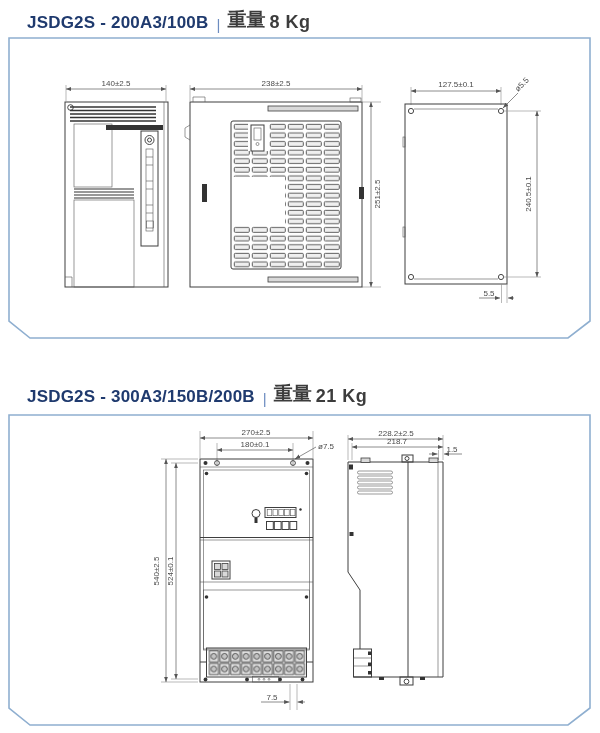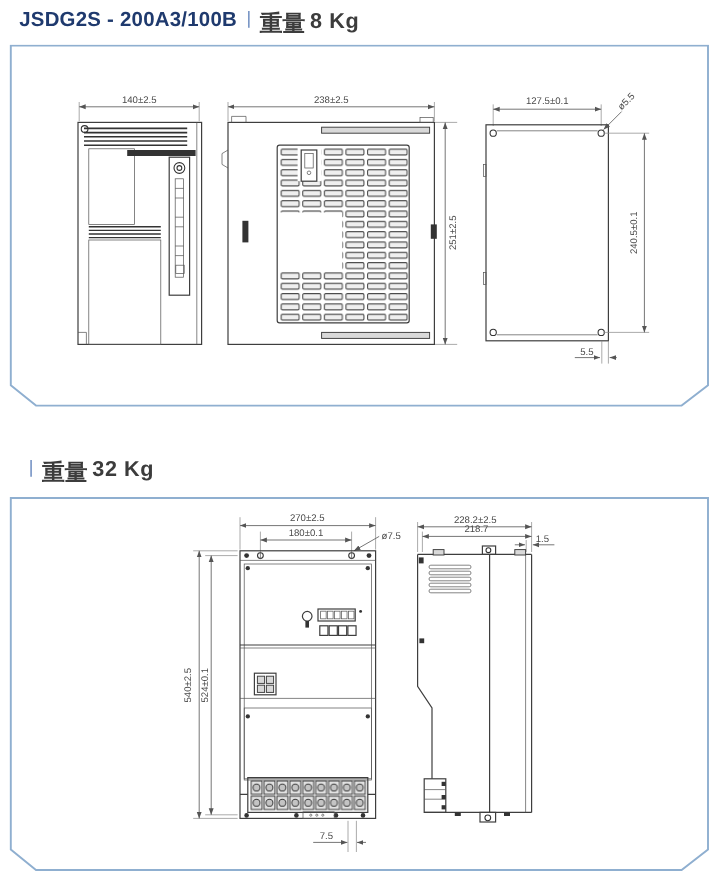--- a/index.html
+++ b/index.html
@@ -1,20 +1,20 @@
 <!DOCTYPE html>
 <html><head>
 <meta charset="utf-8">
 <style>
   html,body{margin:0;padding:0}
   body{
     width:600px;height:733px;position:relative;background:#ffffff;
     font-family:"Liberation Sans",sans-serif;overflow:hidden;
   }
-  .title{position:absolute;left:16px;display:flex;align-items:flex-start;white-space:nowrap}
+  .title{position:absolute;left:27px;display:flex;align-items:flex-end;white-space:nowrap}
   .model{font-size:17px;font-weight:700;color:#1f3a6e;letter-spacing:.2px}
   .sep{color:#6c8cc0;font-size:15px;font-weight:400;margin:0 7px 0 8px}
   .wlabel{font-size:19px;color:#3c3c3c;font-weight:700}
   .wvalue{font-size:18px;color:#3c3c3c;font-weight:600;margin-left:4px;letter-spacing:.5px}
   .panel-svg{position:absolute;left:0}
   svg text{font-family:"Liberation Sans",sans-serif;font-size:8px;fill:#4a4a4a}
   .ln{fill:none;stroke:#3e3e3e;stroke-width:1}
   .thin{fill:none;stroke:#555;stroke-width:.6}
   .dim{stroke:#707070;stroke-width:.8;fill:none}
   .ext{stroke:#8a8a8a;stroke-width:.6;fill:none}
@@ -147,23 +147,24 @@
 
     <line class="ext" x1="501.5" y1="247" x2="501.5" y2="266"></line>
     <line class="ext" x1="507" y1="247" x2="507" y2="266"></line>
     <line class="dim" x1="479" y1="261" x2="500" y2="261" marker-end="url(#arr)"></line>
     <line class="dim" x1="514" y1="261" x2="508" y2="261" marker-end="url(#arr)"></line>
     <text x="489" y="258.5" text-anchor="middle">5.5</text>
   </g>
 </svg>
 
 <div class="title" style="top:381px">
+  <span class="model">JSDG2S - 300A3/150B/200B</span>
   <span class="sep">|</span>
   <span class="wlabel">重量</span>
-  <span class="wvalue">32 Kg</span>
+  <span class="wvalue">21 Kg</span>
 </div>
 
 <svg class="panel-svg" style="top:414px" width="600" height="313" viewBox="0 0 600 313">
 
   <path class="border" stroke="#8fafd0" d="M9,1 H590 V294 L568,311 H30 L9,294 Z"></path>
 
   <g>
     <line class="ext" x1="200" y1="17" x2="200" y2="44"></line>
     <line class="ext" x1="313" y1="17" x2="313" y2="44"></line>
     <line class="dim" x1="200" y1="24" x2="313" y2="24" marker-start="url(#arr)" marker-end="url(#arr)"></line>

